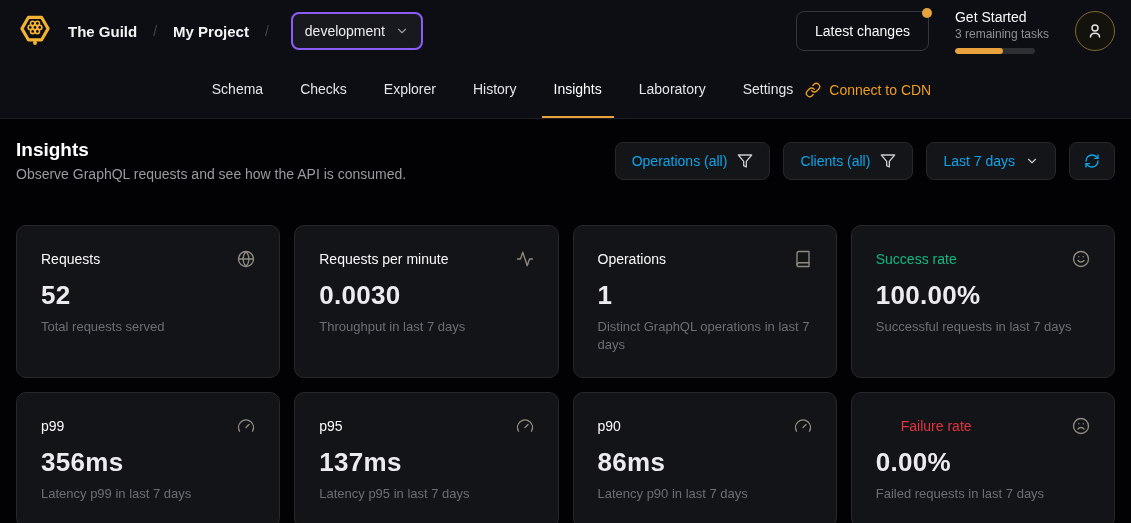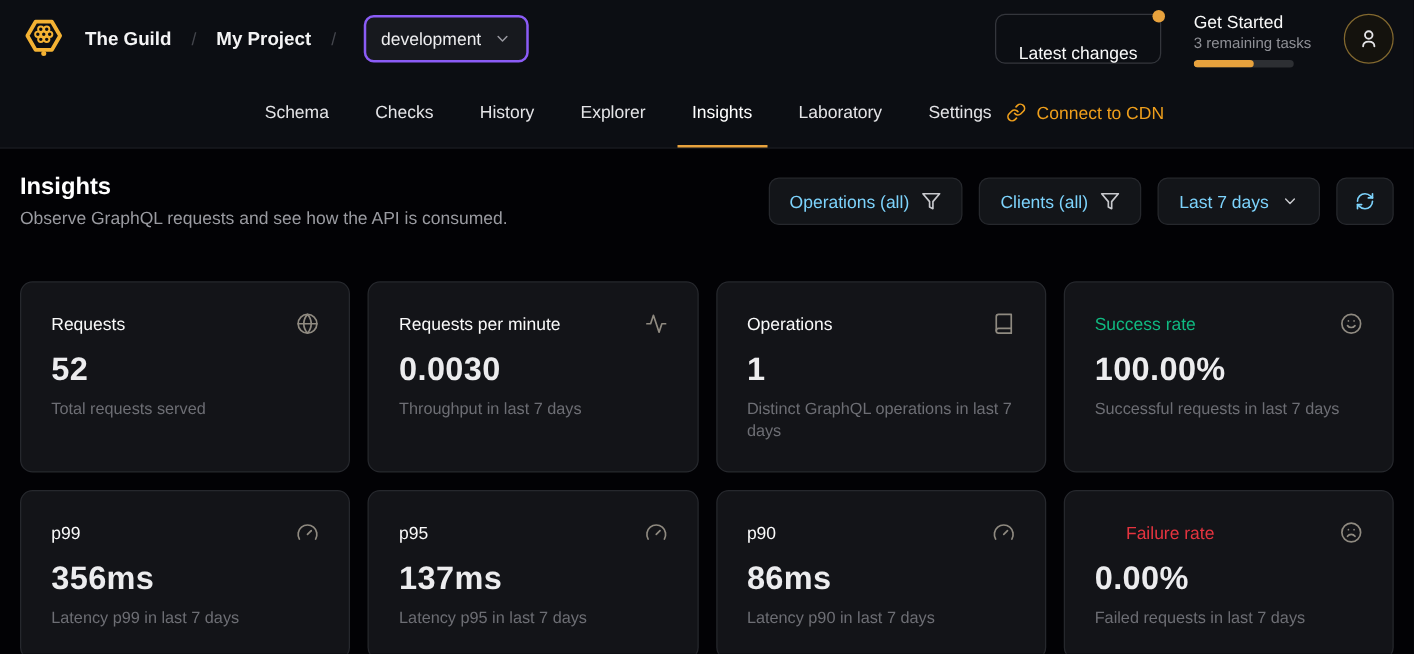--- a/index.html
+++ b/index.html
@@ -27,21 +27,21 @@
     background: #17191e; border: 2px solid #8b5cf6; border-radius: 8px;
     height: 38px; padding: 0 12px; margin-left: 6px;
     font-size: 14px; color: #ededef; cursor: pointer;
   }
   .target-select .chev { color: #9a9aa2; }
 
   .topbar-right { display: flex; align-items: center; gap: 26px; }
   .latest-btn {
     position: relative;
     background: transparent; border: 1px solid #34363c; border-radius: 8px;
-    height: 40px; padding: 0 18px; display: flex; align-items: flex-end;
+    height: 40px; padding: 0 18px; display: flex; align-items: center;
     font-size: 14px; color: #fafafa; cursor: pointer;
     font-family: "Liberation Sans", sans-serif;
   }
   .latest-dot {
     position: absolute; top: -4px; right: -4px;
     width: 10px; height: 10px; border-radius: 50%;
     background: #e8a23d;
   }
   .get-started { cursor: pointer; }
   .gs-title { font-size: 14px; font-weight: 400; color: #fafafa; }
@@ -79,21 +79,21 @@
   
   .main { background: #020205; min-height: 388px; padding: 20px 16px 24px; }
   .page-head { display: flex; align-items: center; justify-content: space-between; }
   .page-title { font-size: 19px; font-weight: 700; color: #ffffff; }
   .page-sub { font-size: 14px; color: #9a9ba1; margin-top: 5px; }
   .filters { display: flex; align-items: center; gap: 13px; }
   .filter-btn {
     display: flex; align-items: center; gap: 10px;
     background: #131519; border: 1px solid #26282d; border-radius: 8px;
     height: 38px; padding: 0 16px;
-    font-size: 14px; color: #7dd3fc; cursor: pointer;
+    font-size: 14px; color: #0ea5e9; cursor: pointer;
     font-family: "Liberation Sans", sans-serif;
   }
   .filter-btn .ficon { color: #c8c9cd; }
   .icon-btn { padding: 0 14px; }
 
   
   .cards {
     margin-top: 43px;
     display: grid; grid-template-columns: repeat(4, 1fr); gap: 14px;
   }
@@ -159,22 +159,22 @@
           <path d="M6 20c0-3.3 2.7-5 6-5s6 1.7 6 5"></path>
         </svg>
     </div>
   </div>
 </header>
 
 <nav class="tabsbar">
   <div class="tabs">
     <div class="tab">Schema</div>
     <div class="tab">Checks</div>
+    <div class="tab">Explorer</div>
     <div class="tab">History</div>
-    <div class="tab">Explorer</div>
     <div class="tab active">Insights</div>
     <div class="tab">Laboratory</div>
     <div class="tab">Settings</div>
   </div>
   <div class="cdn-link">
     <svg width="16" height="16" viewBox="0 0 24 24" fill="none" stroke="currentColor" stroke-width="2" stroke-linecap="round" stroke-linejoin="round">
         <path d="M10 13a5 5 0 0 0 7.54.54l3-3a5 5 0 0 0-7.07-7.07l-1.72 1.71"></path>
         <path d="M14 11a5 5 0 0 0-7.54-.54l-3 3a5 5 0 0 0 7.07 7.07l1.71-1.71"></path>
       </svg>
     <span>Connect to CDN</span>

